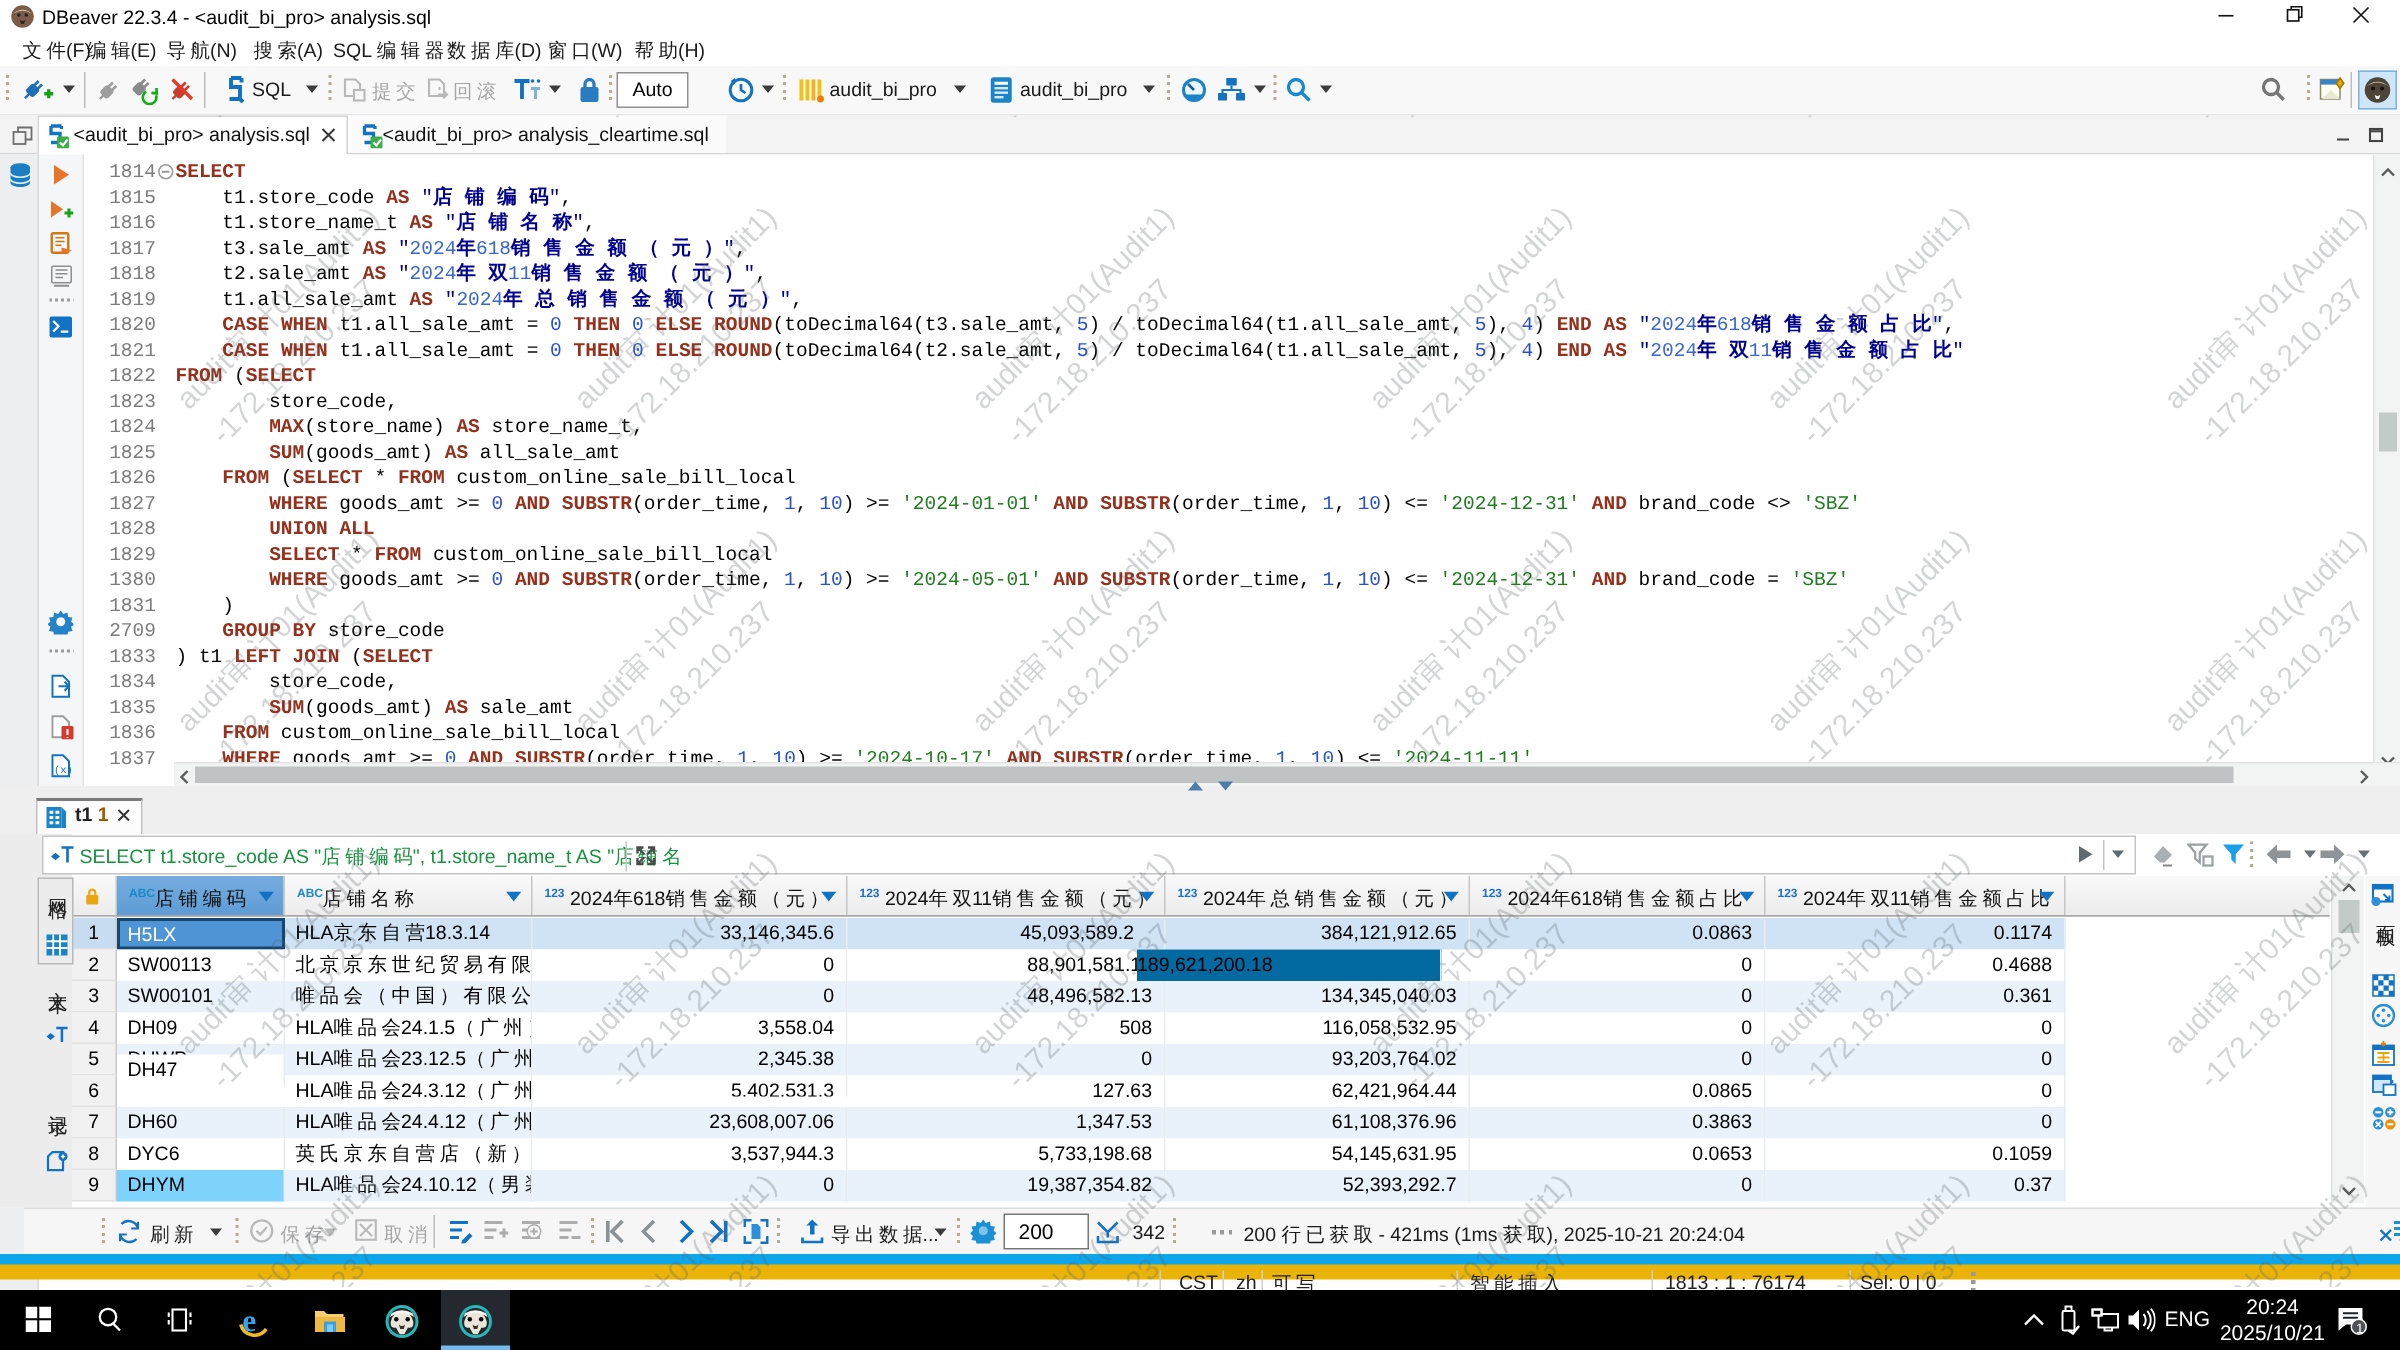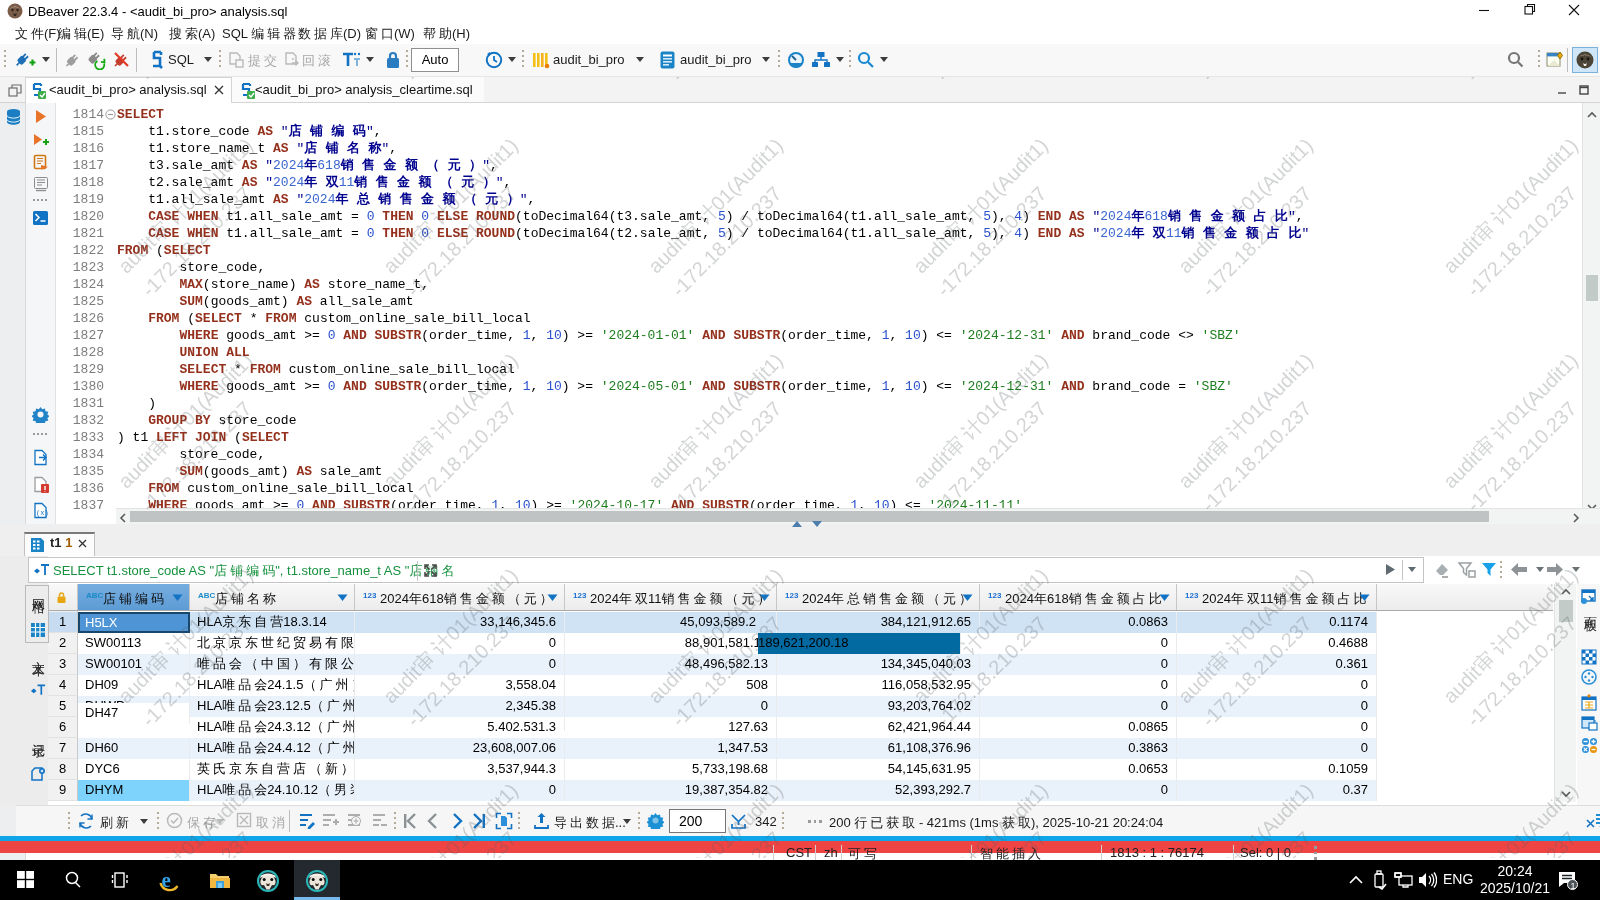--- a/index.html
+++ b/index.html
@@ -24,21 +24,21 @@
 .s{color:#00008f}
 .sn{color:#3a66d0}
 .g{color:#1e7d1e}
 .n{color:#2a51cd}
 
 #lstrip{left:0;top:103px;width:26px;height:757px;background:#eceef0;border-right:1px solid #dadada}
 #estrip{left:26px;top:103px;width:30px;height:421px;background:#f5f6f7;border-right:1px solid #e2e2e2}
 
 #res{left:0;top:524px;width:1600px;height:281px;background:#fff}
 #rtoolbar{left:16px;top:805px;width:1600px;height:31px;background:#f6f6f6;border-top:1px solid #ddd}
-#status{left:0;top:836px;width:1600px;height:17px;background:#ef4444;border-top:5px solid #0ea5e9;font-size:13px;color:#222}
+#status{left:0;top:836px;width:1600px;height:17px;background:#eab308;border-top:7px solid #0ea5e9;font-size:13px;color:#222}
 
 #task{left:0;top:860px;width:1600px;height:40px;background:#000}
 .wm{position:absolute;left:0;top:77px;width:1600px;height:781px;overflow:hidden;pointer-events:none;z-index:50}
 .wm span{position:absolute;font-size:20px;line-height:33px;color:rgba(90,95,100,0.27);white-space:nowrap;transform:rotate(-45deg);transform-origin:0 100%}
 .wm .c{letter-spacing:5px;margin-right:-5px;font-style:normal}
 .dd{position:absolute;width:0;height:0;border-left:4px solid transparent;border-right:4px solid transparent;border-top:5px solid #3c3c3c}
 .vsep{position:absolute;width:1px;background:#bdbdbd}
 .dsep{position:absolute;width:2px;background-image:repeating-linear-gradient(to bottom,#b5ab98 0 2px,transparent 2px 5px)}
 .tbtxt{position:absolute;top:8px;font-size:13px;color:#1b1b1b}
 .gray{color:#a6a6a6}
@@ -230,21 +230,21 @@
  <span class="abs" style="left:255px;top:5px;font-size:13px;color:#101010">&lt;audit_bi_pro&gt; analysis_cleartime.sql</span>
  <svg class="abs" style="left:1556px;top:7px" width="12" height="12" viewBox="0 0 12 12" stroke="#444" stroke-width="1.4">
         <line x1="2" y1="9" x2="10" y2="9"></line>
       </svg>
  <svg class="abs" style="left:1578px;top:7px" width="12" height="12" viewBox="0 0 12 12" fill="none" stroke="#444" stroke-width="1.4">
         <rect x="2" y="2" width="8" height="8"></rect>
         <line x1="2" y1="3.5" x2="10" y2="3.5"></line>
       </svg>
 </div>
 <div class="abs" id="ed">
-<div class="abs" id="nums"><div>1814</div><div>1815</div><div>1816</div><div>1817</div><div>1818</div><div>1819</div><div>1820</div><div>1821</div><div>1822</div><div>1823</div><div>1824</div><div>1825</div><div>1826</div><div>1827</div><div>1828</div><div>1829</div><div>1380</div><div>1831</div><div>1832</div><div>1833</div><div>1834</div><div>1835</div><div>1836</div><div>1837</div></div>
+<div class="abs" id="nums"><div>1814</div><div>1815</div><div>1816</div><div>1817</div><div>1818</div><div>1819</div><div>1820</div><div>1821</div><div>1822</div><div>1823</div><div>1824</div><div>1825</div><div>1826</div><div>1827</div><div>1828</div><div>1829</div><div>1380</div><div>1831</div><div>2709</div><div>1833</div><div>1834</div><div>1835</div><div>1836</div><div>1837</div></div>
 <svg class="abs" style="left:105px;top:6px" width="11" height="11" viewBox="0 0 11 11">
         <circle cx="5.5" cy="5.5" r="4.6" fill="#fff" stroke="#9a9a9a"></circle>
         <line x1="3" y1="5.5" x2="8" y2="5.5" stroke="#9a9a9a" stroke-width="1.2"></line>
       </svg>
 <div class="abs" id="code"><div><span class="k">SELECT</span></div><div>    t1.store_code <span class="k">AS</span> <span class="s">"<i class="cjm">店铺编码</i>"</span>,</div><div>    t1.store_name_t <span class="k">AS</span> <span class="s">"<i class="cjm">店铺名称</i>"</span>,</div><div>    t3.sale_amt <span class="k">AS</span> <span class="s">"<span class="sn">2024</span><i class="cjm">年</i><span class="sn">618</span><i class="cjm">销售金额（元）</i>"</span>,</div><div>    t2.sale_amt <span class="k">AS</span> <span class="s">"<span class="sn">2024</span><i class="cjm">年双</i><span class="sn">11</span><i class="cjm">销售金额（元）</i>"</span>,</div><div>    t1.all_sale_amt <span class="k">AS</span> <span class="s">"<span class="sn">2024</span><i class="cjm">年总销售金额（元）</i>"</span>,</div><div>    <span class="k">CASE</span> <span class="k">WHEN</span> t1.all_sale_amt = <span class="n">0</span> <span class="k">THEN</span> <span class="n">0</span> <span class="k">ELSE</span> <span class="k">ROUND</span>(toDecimal64(t3.sale_amt, <span class="n">5</span>) / toDecimal64(t1.all_sale_amt, <span class="n">5</span>), <span class="n">4</span>) <span class="k">END</span> <span class="k">AS</span> <span class="s">"<span class="sn">2024</span><i class="cjm">年</i><span class="sn">618</span><i class="cjm">销售金额占比</i>"</span>,</div><div>    <span class="k">CASE</span> <span class="k">WHEN</span> t1.all_sale_amt = <span class="n">0</span> <span class="k">THEN</span> <span class="n">0</span> <span class="k">ELSE</span> <span class="k">ROUND</span>(toDecimal64(t2.sale_amt, <span class="n">5</span>) / toDecimal64(t1.all_sale_amt, <span class="n">5</span>), <span class="n">4</span>) <span class="k">END</span> <span class="k">AS</span> <span class="s">"<span class="sn">2024</span><i class="cjm">年双</i><span class="sn">11</span><i class="cjm">销售金额占比</i>"</span></div><div><span class="k">FROM</span> (<span class="k">SELECT</span></div><div>        store_code,</div><div>        <span class="k">MAX</span>(store_name) <span class="k">AS</span> store_name_t,</div><div>        <span class="k">SUM</span>(goods_amt) <span class="k">AS</span> all_sale_amt</div><div>    <span class="k">FROM</span> (<span class="k">SELECT</span> * <span class="k">FROM</span> custom_online_sale_bill_local</div><div>        <span class="k">WHERE</span> goods_amt &gt;= <span class="n">0</span> <span class="k">AND</span> <span class="k">SUBSTR</span>(order_time, <span class="n">1</span>, <span class="n">10</span>) &gt;= <span class="g">'2024-01-01'</span> <span class="k">AND</span> <span class="k">SUBSTR</span>(order_time, <span class="n">1</span>, <span class="n">10</span>) &lt;= <span class="g">'2024-12-31'</span> <span class="k">AND</span> brand_code &lt;&gt; <span class="g">'SBZ'</span></div><div>        <span class="k">UNION</span> <span class="k">ALL</span></div><div>        <span class="k">SELECT</span> * <span class="k">FROM</span> custom_online_sale_bill_local</div><div>        <span class="k">WHERE</span> goods_amt &gt;= <span class="n">0</span> <span class="k">AND</span> <span class="k">SUBSTR</span>(order_time, <span class="n">1</span>, <span class="n">10</span>) &gt;= <span class="g">'2024-05-01'</span> <span class="k">AND</span> <span class="k">SUBSTR</span>(order_time, <span class="n">1</span>, <span class="n">10</span>) &lt;= <span class="g">'2024-12-31'</span> <span class="k">AND</span> brand_code = <span class="g">'SBZ'</span></div><div>    )</div><div>    <span class="k">GROUP</span> <span class="k">BY</span> store_code</div><div>) t1 <span class="k">LEFT</span> <span class="k">JOIN</span> (<span class="k">SELECT</span></div><div>        store_code,</div><div>        <span class="k">SUM</span>(goods_amt) <span class="k">AS</span> sale_amt</div><div>    <span class="k">FROM</span> custom_online_sale_bill_local</div><div>    <span class="k">WHERE</span> goods_amt &gt;= <span class="n">0</span> <span class="k">AND</span> <span class="k">SUBSTR</span>(order_time, <span class="n">1</span>, <span class="n">10</span>) &gt;= <span class="g">'2024-10-17'</span> <span class="k">AND</span> <span class="k">SUBSTR</span>(order_time, <span class="n">1</span>, <span class="n">10</span>) &lt;= <span class="g">'2024-11-11'</span></div></div>
 <div class="abs" id="vsb" style="left:1582px;top:0;width:18px;height:418px;background:#f2f3f3;border-left:1px solid #e3e3e3">
 <svg class="abs" style="left:4px;top:8px" width="10" height="8" viewBox="0 0 10 8">
           <path d="M1 6 L5 2 L9 6" fill="none" stroke="#5a5a5a" stroke-width="1.6"></path>
         </svg>
 <div class="abs" style="left:3px;top:172px;width:12px;height:26px;background:#c3cbc9"></div>

